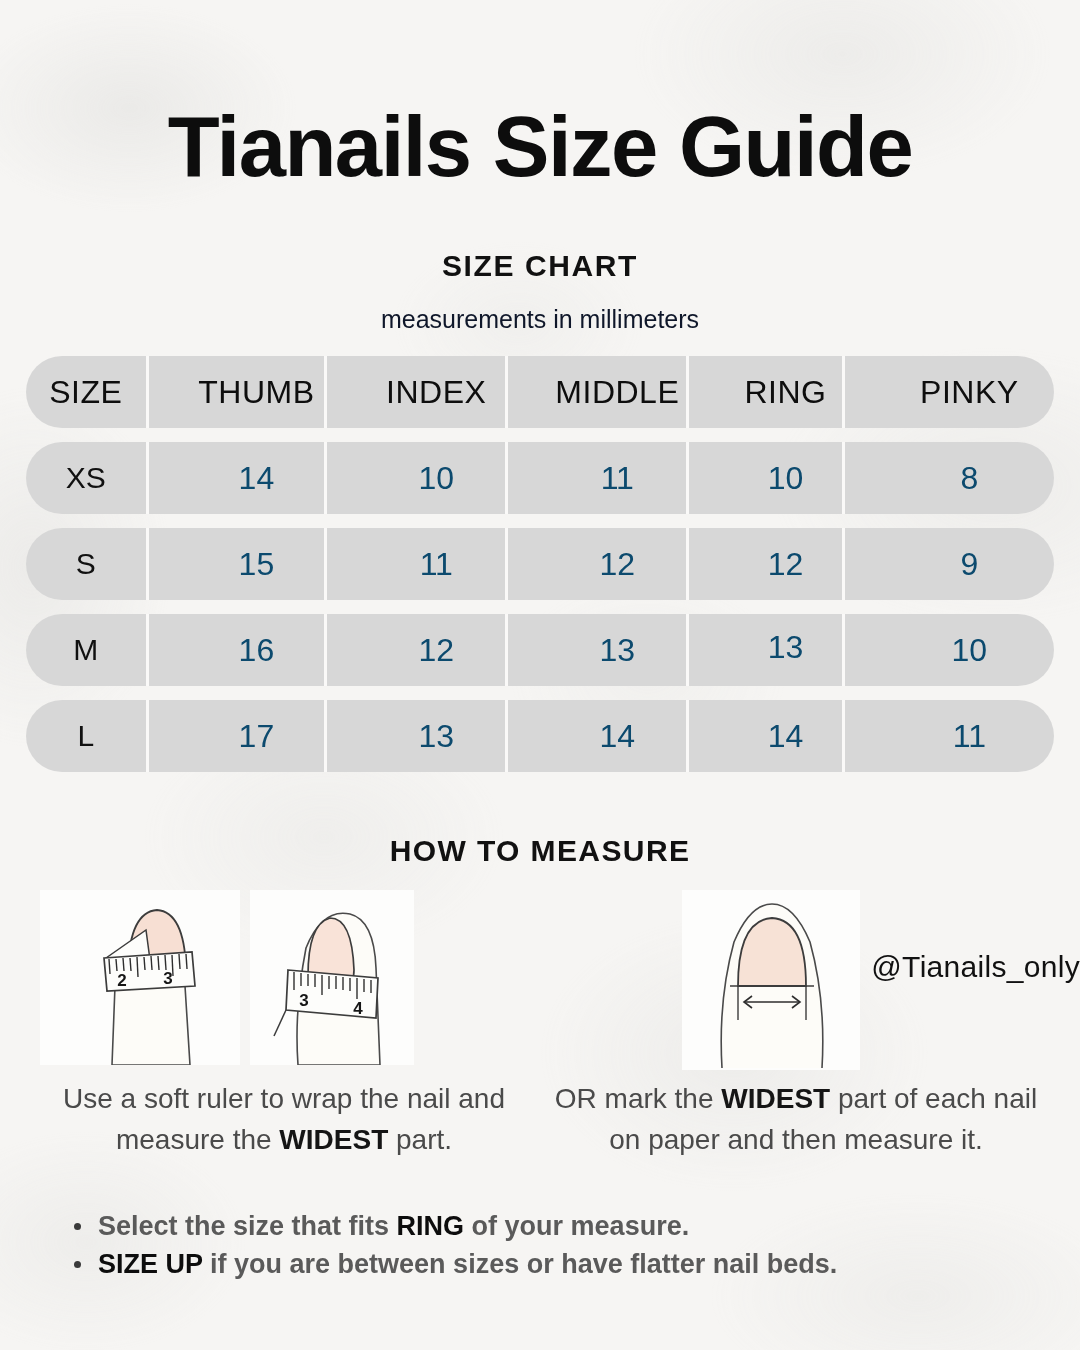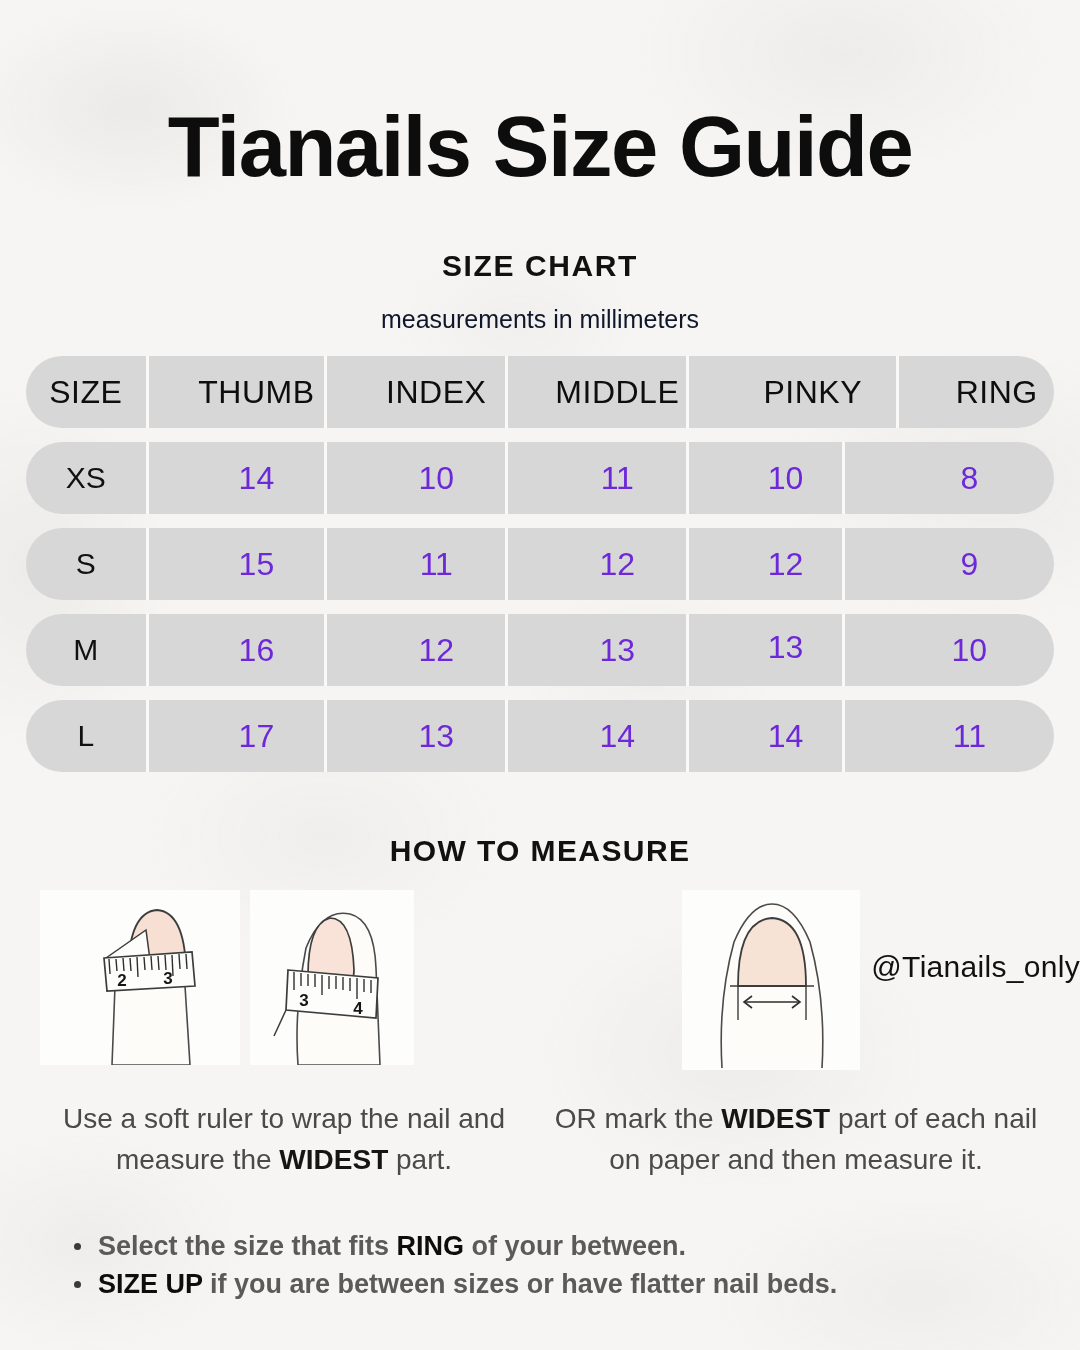--- a/index.html
+++ b/index.html
@@ -98,21 +98,21 @@
     font-weight:400;
     letter-spacing:.5px;
     font-size:32px;
   }
   .row.data .c-size {
     color:#111;
     font-weight:400;
     font-size:30px;
   }
   .row.data .num {
-    color:#6d28d9;
+    color:#0c4a6e;
     font-weight:300;
     font-size:32px;
   }
   
   .row.data .num.up { padding-bottom:6px; }
 
   
   .howto-title {
     text-align:center;
     font-size:30px;
@@ -134,21 +134,21 @@
     overflow:hidden;
   }
   .p1 { width:200px; height:175px; }
   .p2 { width:164px; height:175px; margin-left:10px; }
   .spacer { flex:1; }
   .p3 { width:178px; height:180px; margin-right:180px; }
 
   
   .captions {
     display:flex;
-    margin-top:28px;
+    margin-top:8px;
     padding:0 28px;
   }
   .cap {
     flex:1;
     text-align:center;
     font-size:28px;
     line-height:1.48;
     color:#4a4a4a;
     font-weight:400;
   }
@@ -202,22 +202,22 @@
   <h2 class="section-title">SIZE CHART</h2>
   <p class="subtitle">measurements in millimeters</p>
 
   <div class="table">
 
     <div class="row head">
       <div class="cell c-size">SIZE</div>
       <div class="cell c-thumb">THUMB</div>
       <div class="cell c-index">INDEX</div>
       <div class="cell c-middle">MIDDLE</div>
+      <div class="cell c-ring">RING</div>
       <div class="cell c-pinky">PINKY</div>
-      <div class="cell c-ring">RING</div>
     </div>
 
     <div class="row data">
       <div class="cell c-size">XS</div>
       <div class="cell c-thumb num">14</div>
       <div class="cell c-index num">10</div>
       <div class="cell c-middle num">11</div>
       <div class="cell c-ring num">10</div>
       <div class="cell c-pinky num">8</div>
     </div>
@@ -340,19 +340,19 @@
   <div class="captions">
     <p class="cap">
       <span>Use a soft ruler to wrap the nail and measure the </span><b>WIDEST</b><span> part.</span>
     </p>
     <p class="cap">
       <span>OR mark the </span><b>WIDEST</b><span> part of each nail on paper and then measure it.</span>
     </p>
   </div>
 
   <ul class="bullets">
-    <li><span>Select the size that fits </span><b>RING</b><span> of your between.</span></li>
+    <li><span>Select the size that fits </span><b>RING</b><span> of your measure.</span></li>
     <li><span></span><b>SIZE UP</b><span> if you are between sizes or have flatter nail beds.</span></li>
   </ul>
 
   <div class="footer">@Tianails_only</div>
 
 </div>
 
 </body></html>

